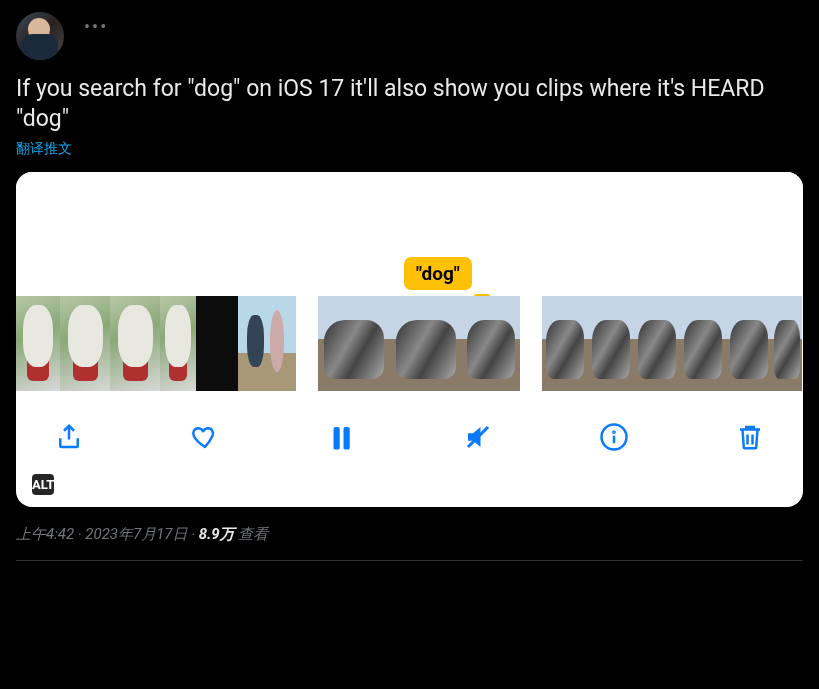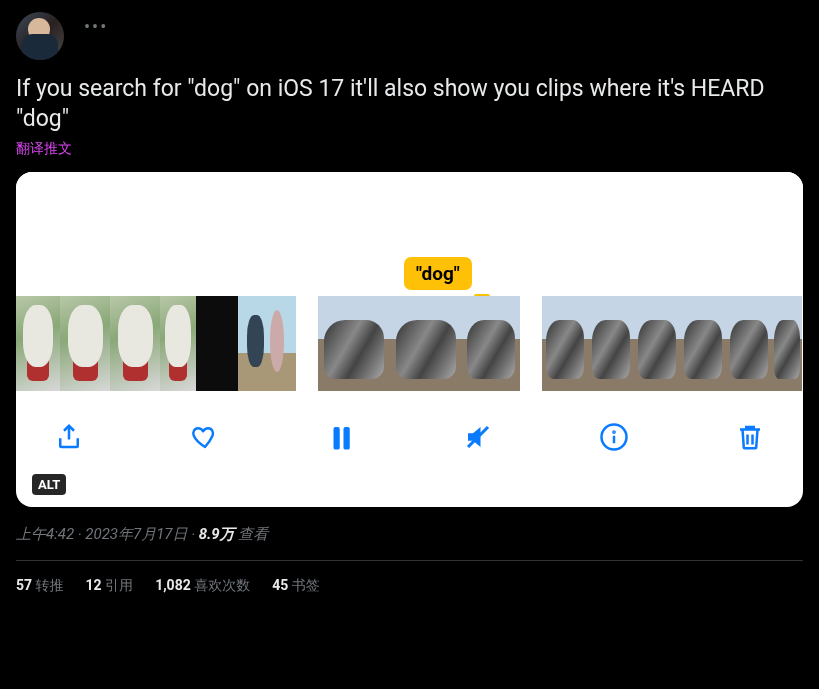--- a/index.html
+++ b/index.html
@@ -61,21 +61,21 @@
     padding: 4px 8px;
     cursor: pointer;
   }
   .body-text {
     font-size: 23px;
     line-height: 1.3;
     color: #e7e9ea;
     margin-top: 14px;
   }
   .translate-link {
-    color: #d946ef;
+    color: #0ea5e9;
     font-size: 14px;
     margin-top: 6px;
     display: inline-block;
     cursor: pointer;
   }
   .media-card {
     margin-top: 14px;
     border-radius: 16px;
     overflow: hidden;
     background: #fff;
@@ -168,21 +168,21 @@
   .tool-btn svg { width: 30px; height: 30px; stroke: #0a7aff; fill: none; stroke-width: 2; }
   .tool-btn.solid svg { fill:#0a7aff; stroke:none; }
   .alt-badge {
     position: absolute;
     left: 16px;
     bottom: 12px;
     background: rgba(0,0,0,.85);
     color: #fff;
     font-size: 13px;
     font-weight: 700;
-    padding: 3px 6px;
+    padding: 3px 0;
     border-radius: 4px;
     cursor: pointer;
   }
   .meta-row {
     margin-top: 18px;
     font-size: 15px;
     color: #71767b;
     font-style: italic;
   }
   .meta-row .bold { color: #e7e9ea; font-weight: 700; }
@@ -286,20 +286,14 @@
 
     <div class="alt-badge">ALT</div>
   </div>
 
   <div class="meta-row">
     <span>上午4:42</span><span> · </span><span>2023年7月17日</span><span> · </span><span class="bold">8.9万</span><span> 查看</span>
   </div>
 
   <div class="divider"></div>
 
-  <div class="stats-row">
-    <div class="stat"><span class="num">57</span><span> 转推</span></div>
-    <div class="stat"><span class="num">12</span><span> 引用</span></div>
-    <div class="stat"><span class="num">1,082</span><span> 喜欢次数</span></div>
-    <div class="stat"><span class="num">45</span><span> 书签</span></div>
-  </div>
 
 </div>
 
 </body></html>

